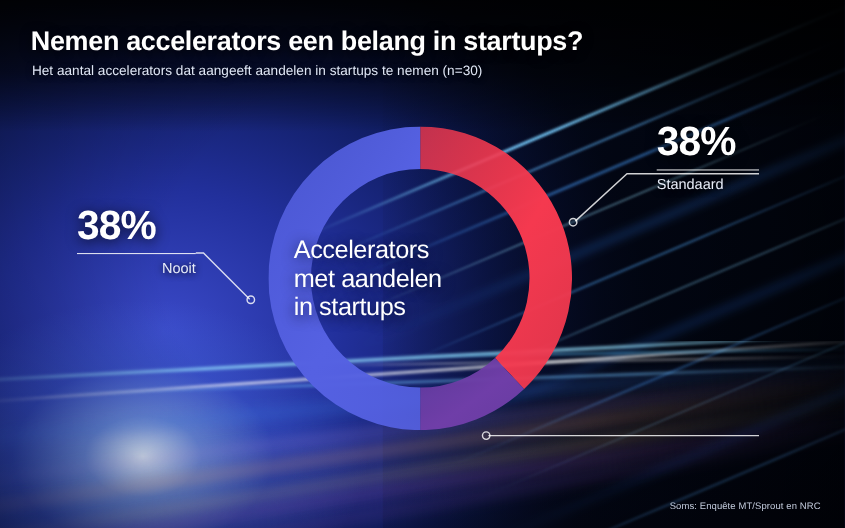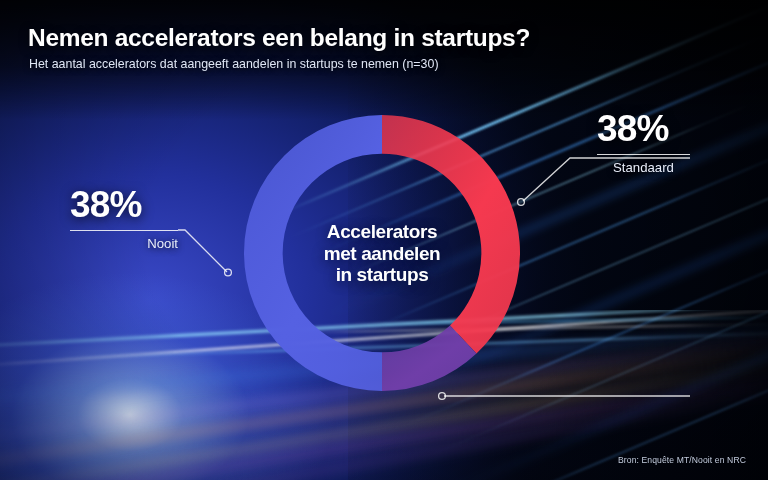--- a/index.html
+++ b/index.html
@@ -35,34 +35,34 @@
 
   
   .title{position:absolute;left:28px;top:24px;color:#fff;font-size:24.5px;font-weight:bold;
     letter-spacing:-.3px;white-space:nowrap;text-shadow:0 2px 10px rgba(0,0,0,.75);}
   .subtitle{position:absolute;left:29px;top:57px;color:#dfe6f5;font-size:12.4px;
     white-space:nowrap;text-shadow:0 1px 6px rgba(0,0,0,.8);}
 
   
   #donut{position:absolute;left:244px;top:115px;}
   .center-text{position:absolute;left:382px;top:253px;transform:translate(-50%,-50%);
-    width:230px;text-align:center;color:#fff;font-weight:bold;font-size:19px;line-height:1.14;
+    width:230px;color:#fff;font-weight:normal;font-size:23px;line-height:1.14;
     letter-spacing:-.4px;text-shadow:0 2px 12px rgba(0,10,40,.85);}
 
   
   .callout{position:absolute;}
   .pct{color:#fff;font-weight:bold;font-size:37px;letter-spacing:-.8px;line-height:1;
     text-shadow:0 2px 12px rgba(0,0,0,.8);}
   .rule{height:1.4px;background:rgba(255,255,255,.85);margin:7px 0 5px 0;}
   .cap{color:#e8edf9;font-size:13.2px;text-shadow:0 1px 7px rgba(0,0,0,.85);}
 
   .c-nooit{left:70px;top:186px;width:108px;}
   .c-nooit .cap{text-align:right;}
   .c-stand{left:597px;top:110px;width:93px;}
-  .c-stand .cap{text-align:center;}
+  .c-stand .cap{}
   .c-soms{left:607px;top:355px;width:78px;}
   .c-soms .cap{text-align:center;}
 
   #leaders{position:absolute;left:0;top:0;pointer-events:none;}
 
   .source{position:absolute;right:22px;top:455px;color:#c3ccdd;font-size:8.6px;
     letter-spacing:.1px;white-space:nowrap;}
 </style>
 </head>
 <body>
@@ -151,14 +151,14 @@
     <div class="cap">Nooit</div>
   </div>
 
   <div class="callout c-stand">
     <div class="pct">38%</div>
     <div class="rule"></div>
     <div class="cap">Standaard</div>
   </div>
 
 
-  <div class="source">Bron: Enquête MT/Nooit en NRC</div>
+  <div class="source">Soms: Enquête MT/Sprout en NRC</div>
 </div>
 
 </body></html>

